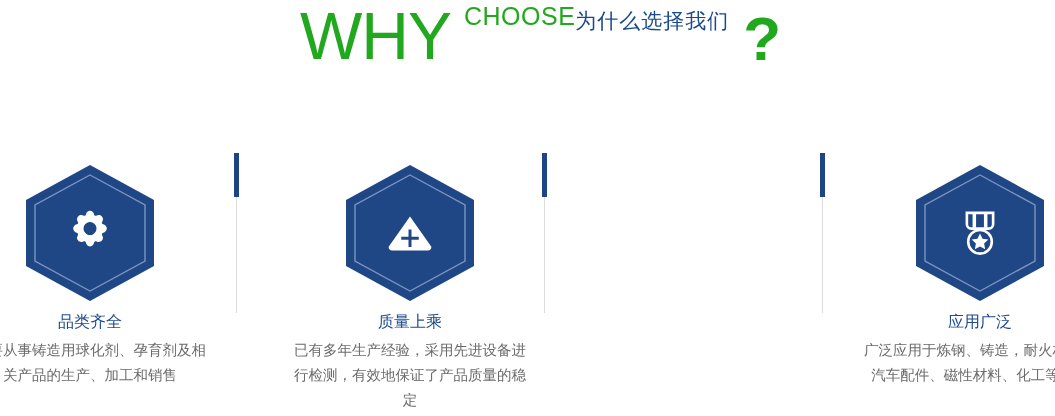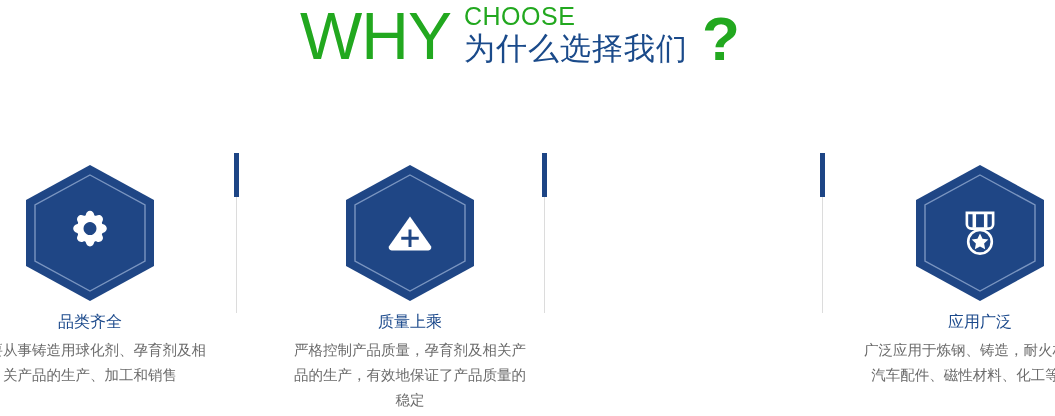--- a/index.html
+++ b/index.html
@@ -33,34 +33,34 @@
   #why-word {
     color: #22a81f;
     font-size: 66px;
     line-height: 72px;
     font-weight: 400;
     letter-spacing: -1px;
     font-family: "Liberation Sans", "DejaVu Sans", sans-serif;
   }
   #header-stack {
     display: flex;
-    flex-direction: column;
+    flex-direction: row;
     margin-left: 13px;
     padding-top: 2px;
   }
   #choose-word {
     color: #22a81f;
     font-size: 25px;
     line-height: 28px;
     letter-spacing: 0.5px;
     font-family: "Liberation Sans", "DejaVu Sans", sans-serif;
   }
   #subtitle-cn {
     color: #1a4a8a;
-    font-size: 31px;
+    font-size: 21px;
     line-height: 38px;
     letter-spacing: 1px;
     font-family: Liberation Sans, sans-serif;
     white-space: nowrap;
   }
   #qmark {
     color: #22a81f;
     font-size: 62px;
     line-height: 70px;
     font-weight: bold;
@@ -192,21 +192,21 @@
         <polygon points="67,2 131,37 131,103 67,138 3,103 3,37" fill="#1f4685"></polygon>
         <polygon points="67,12 122,42 122,98 67,128 12,98 12,42" fill="none" stroke="#7a95c0" stroke-width="1.4"></polygon>
       </svg>
       <svg class="hex-icon" viewBox="0 0 64 64">
         <path d="M32 13 L56 47 a3.5 3.5 0 0 1 -3 5 L11 52 a3.5 3.5 0 0 1 -3 -5 Z" fill="#ffffff"></path>
         <rect x="30.3" y="28" width="3.4" height="20" fill="#1f4685"></rect>
         <rect x="22" y="36.3" width="20" height="3.4" fill="#1f4685"></rect>
       </svg>
     </div>
     <div class="card-title">质量上乘</div>
-    <div class="card-desc">严格控制产品质量，孕育剂及相关产品的生产，有效地保证了产品质量的稳定</div>
+    <div class="card-desc">已有多年生产经验，采用先进设备进行检测，有效地保证了产品质量的稳定</div>
   </div>
 
 
   <div class="card" style="left:857px;">
     <div class="card-hex-wrap">
       <svg class="hex-outer" viewBox="0 0 134 140">
         <polygon points="67,2 131,37 131,103 67,138 3,103 3,37" fill="#1f4685"></polygon>
         <polygon points="67,12 122,42 122,98 67,128 12,98 12,42" fill="none" stroke="#7a95c0" stroke-width="1.4"></polygon>
       </svg>
       <svg class="hex-icon" viewBox="0 0 64 64">

